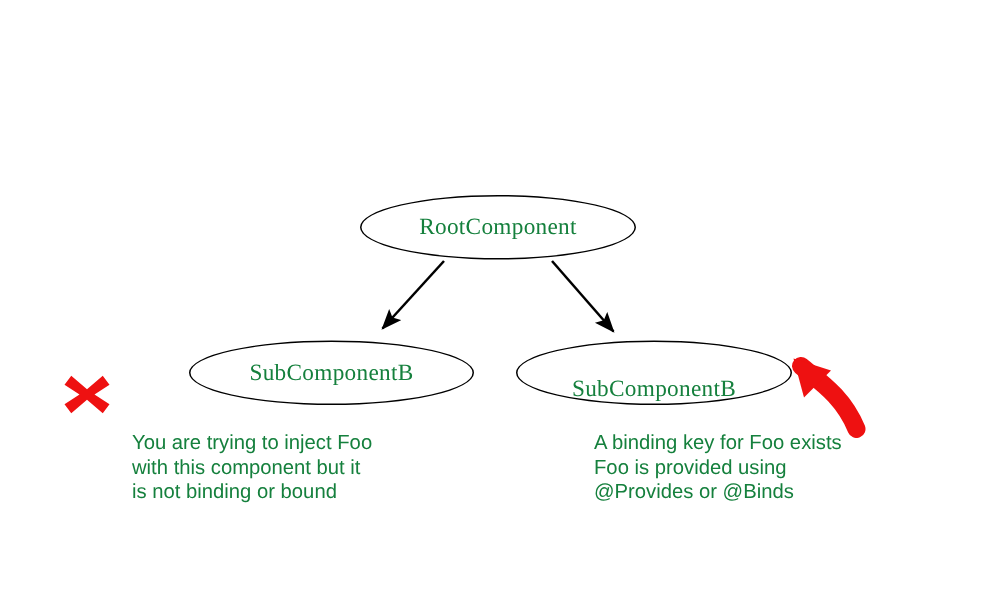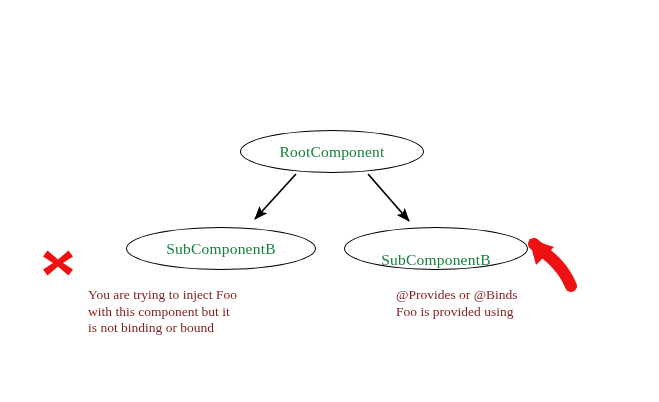--- a/index.html
+++ b/index.html
@@ -53,24 +53,24 @@
   }
   #edge-layer {
     position: absolute;
     left: 0;
     top: 0;
     width: 659px;
     height: 402px;
   }
   .caption {
     position: absolute;
-    font-family: Liberation Serif, serif;
+    font-family: Liberation Sans, sans-serif;
     font-size: 13.5px;
     line-height: 16.5px;
-    color: #7f1d1d;
+    color: #15803d;
     white-space: nowrap;
   }
   #caption-left {
     left: 88px;
     top: 287px;
   }
   #caption-right {
     left: 396px;
     top: 287px;
   }
@@ -125,17 +125,18 @@
     <path d="M11,9 L36,17 L18,35 Z" fill="#EE1111"></path>
   </svg>
 
   <div class="caption" id="caption-left">
     <div>You are trying to inject Foo</div>
     <div>with this component but it</div>
     <div>is not binding or bound</div>
   </div>
 
   <div class="caption" id="caption-right">
+    <div>A binding key for Foo exists</div>
+    <div>Foo is provided using</div>
     <div>@Provides or @Binds</div>
-    <div>Foo is provided using</div>
   </div>
 
 </div>
 
 </body></html>

